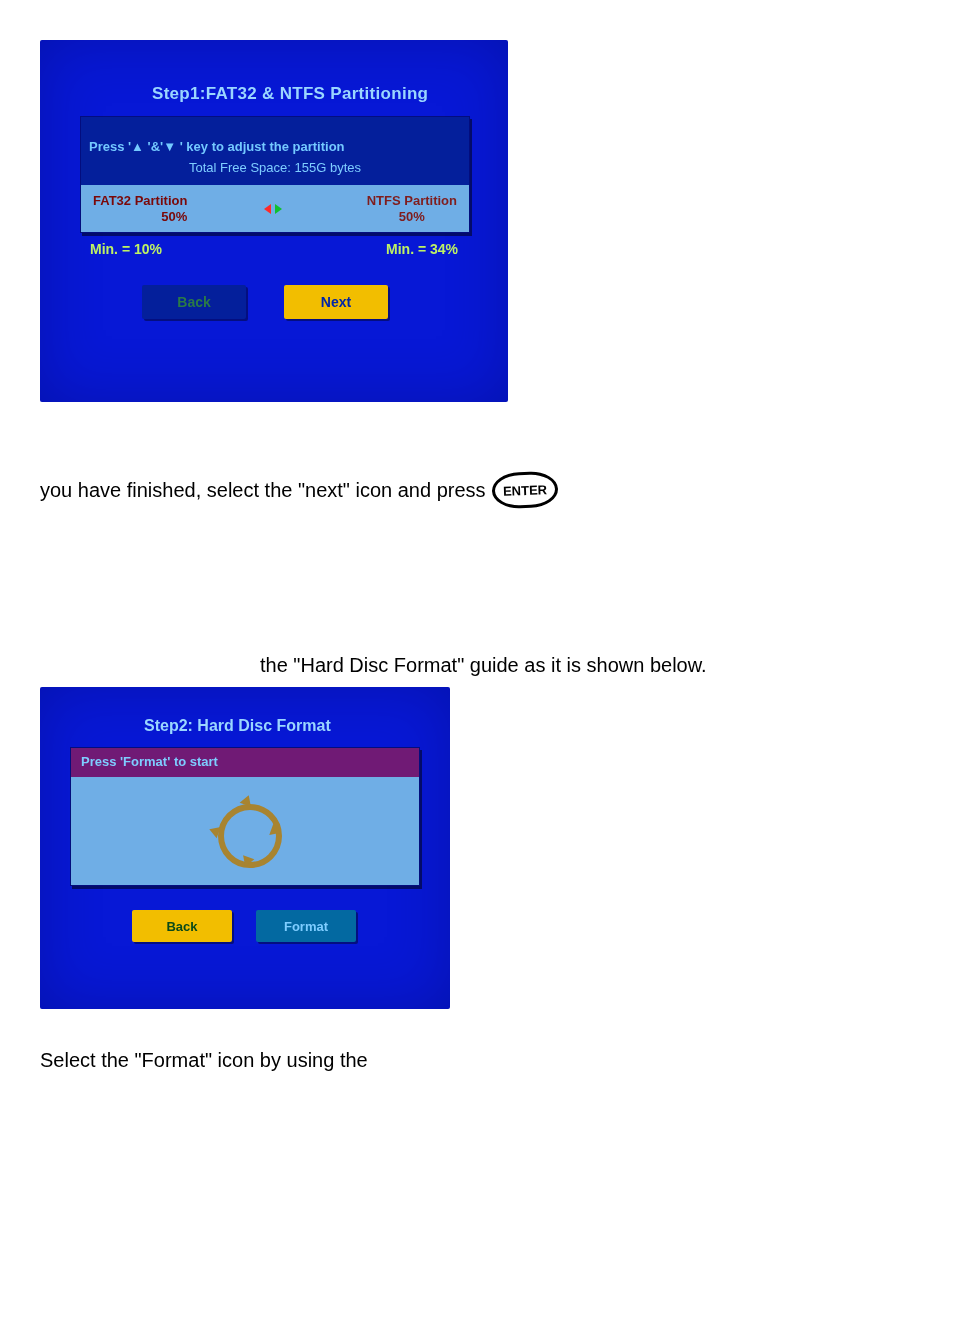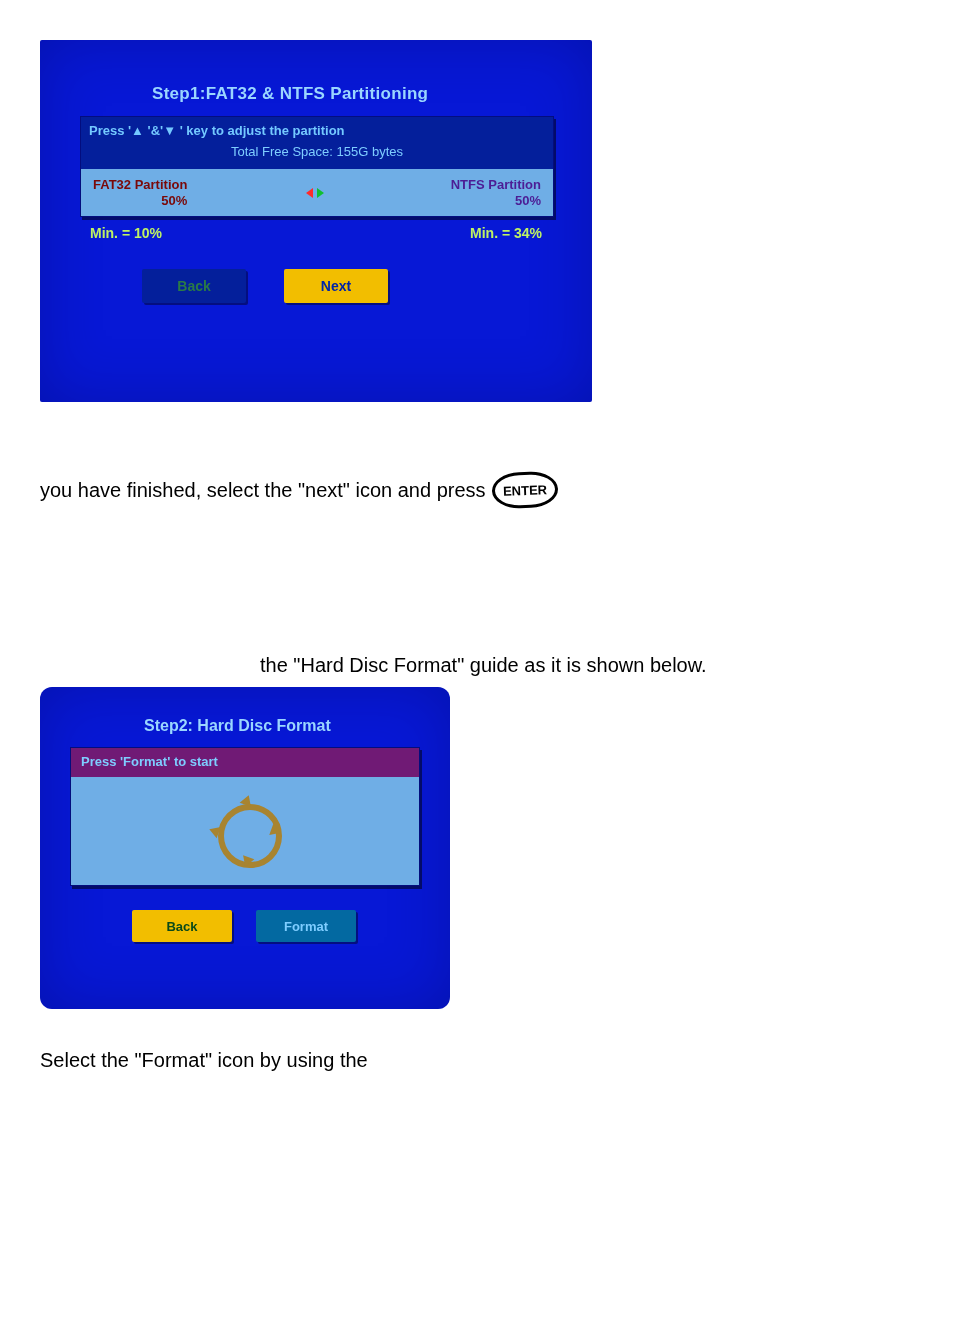--- a/index.html
+++ b/index.html
@@ -10,21 +10,21 @@
     width: 954px;
     min-height: 1344px;
     box-sizing: border-box;
     position: relative;
     color: #000;
   }
   .page { padding: 40px; }
   
   .tv-screen {
     background: #0718d6;
-    width: 552px;
+    width: 468px;
     height: 362px;
     border-radius: 2px;
     position: relative;
     padding: 44px 20px 10px 20px;
     box-sizing: border-box;
     box-shadow: inset 0 0 60px rgba(0,0,60,.25);
   }
   .tv-title {
     color: #9ad6ff;
     font-size: 17px;
@@ -34,21 +34,21 @@
   }
   .panel {
     margin: 12px 18px 0 20px;
     border: 1px solid rgba(0,0,0,.4);
     box-shadow: 2px 3px 0 rgba(0,0,0,.5);
   }
   .panel-head {
     background: #041f9b;
     color: #74c9ff;
     font-size: 13px;
-    padding: 6px 8px 4px;
+    padding: 22px 8px 4px;
     font-weight: bold;
   }
   .panel-sub {
     background: #041f9b;
     color: #7ecdff;
     font-size: 13px;
     text-align: center;
     padding: 2px 8px 10px;
     font-weight: normal;
   }
@@ -56,21 +56,21 @@
     background: #6faee6;
     display: flex;
     justify-content: space-between;
     align-items: center;
     padding: 8px 12px;
     color: #7a0808;
     font-weight: bold;
     font-size: 13px;
   }
   .panel-row .left { text-align: right; line-height: 1.2; }
-  .panel-row .right { text-align: right; line-height: 1.2; color:#4c1d95;margin-left:8px;}
+  .panel-row .right { text-align: center; line-height: 1.2; color:#7f1d1d;margin-left:8px;}
   .arrows { display:flex; gap:4px; }
   .arrows span { width:0;height:0;display:inline-block; }
   .arrows .lft { border-top:5px solid transparent;border-bottom:5px solid transparent;border-right:7px solid #ff2a2a;}
   .arrows .rgt { border-top:5px solid transparent;border-bottom:5px solid transparent;border-left:7px solid #10c030;}
   .min-row {
     display:flex; justify-content:space-between;
     color:#bef264; font-size:14px; font-weight:bold;
     padding:8px 30px 0 30px;
   }
   .btn-row {
@@ -104,21 +104,21 @@
     margin-left: 220px;
     font-size: 20px;
   }
   
   .tv-screen2 {
     background:#0718d6;
     width:410px; height:322px;
     margin-top:10px;
     padding:30px 14px 10px;
     box-sizing:border-box;
-    border-radius:12px;
+    border-radius:2px;
     box-shadow: inset 0 0 60px rgba(0,0,60,.25);
     position:relative;
   }
   .tv2-title {
     color:#9ad6ff;font-size:16px;font-weight:bold;
     margin-left:90px;
   }
   .panel2 {
     margin:12px 16px 0 16px;
     border:1px solid rgba(0,0,0,.4);

